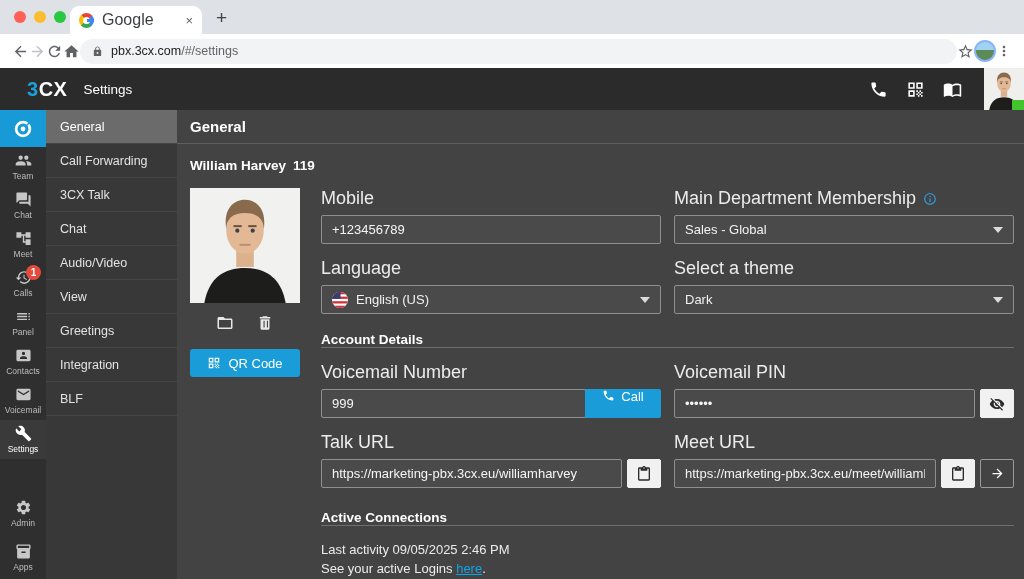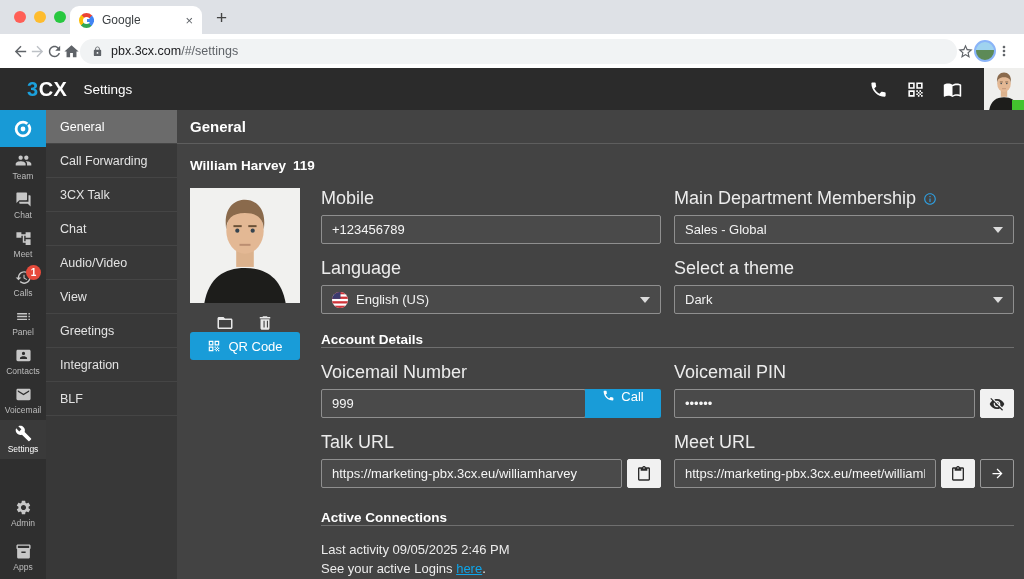--- a/index.html
+++ b/index.html
@@ -10,21 +10,21 @@
   .tabstrip { height:34px; background:#dee1e6; display:flex; align-items:flex-end; position:relative; }
   .traffic { position:absolute; left:14px; top:11px; display:flex; gap:8px; }
   .light { width:12px; height:12px; border-radius:50%; }
   .light.red{background:#ff5f57}.light.yellow{background:#febc2e}.light.green{background:#28c840}
   .tab { margin-left:70px; width:132px; height:28px; background:#fff; border-radius:9px 9px 0 0;
     display:flex; align-items:center; gap:8px; padding:0 9px; }
   .gfav { width:15px; height:15px; border-radius:50%; position:relative; flex:0 0 auto;
     background:conic-gradient(from -40deg,#ea4335 0 25%,#4285f4 25% 50%,#34a853 50% 75%,#fbbc05 75% 100%); }
   .gfav::before { content:''; position:absolute; inset:4px; background:#fff; border-radius:50%; }
   .gfav::after { content:''; position:absolute; right:0; top:6px; width:7px; height:3px; background:#4285f4; }
-  .tab-title { font-size:12px; color:#3c4043; flex:1; white-space:nowrap; overflow:hidden; }
+  .tab-title { font-size:16px; color:#3c4043; flex:1; white-space:nowrap; overflow:hidden; }
   .tab-close { color:#5f6368; font-size:13px; cursor:default; }
   .newtab { color:#444; font-size:19px; margin:0 0 4px 14px; line-height:24px; }
 
   .toolbar { height:34px; background:#fff; display:flex; align-items:center; padding:0 12px; }
   .nav-ic { width:17px; height:17px; color:#5f6368; flex:0 0 auto; }
   .nav-ic.disabled { color:#bdc1c6; }
   .nav-ic svg { width:100%; height:100%; display:block; }
   .addr { flex:1; height:25px; background:#f1f3f4; border-radius:13px; display:flex; align-items:center;
     gap:8px; padding:0 12px; }
   .lock { width:11px; height:11px; color:#5f6368; }
@@ -81,21 +81,21 @@
   .content { padding:8px 10px 0 13px; flex:1; overflow:hidden; }
   .username-row { margin:6px 0 15px; color:#fff; font-weight:bold; font-size:13.5px; }
   .username-row .ext { margin-left:7px; }
 
   .columns { display:flex; }
   .profile-col { width:110px; flex:0 0 auto; margin-right:21px; }
   .photo-large { width:110px; height:115px; display:block; }
   .photo-actions { display:flex; justify-content:center; gap:22px; margin-top:11px; color:#e8e8e8; }
   .photo-actions .aicon { width:18px; height:18px; }
   .photo-actions svg{width:100%;height:100%;display:block}
-  .qr-btn { width:110px; height:28px; background:#199cd8; border:none; border-radius:3px;
+  .qr-btn { margin-top:17px; width:110px; height:28px; background:#199cd8; border:none; border-radius:3px;
     color:#fff; font-size:13px; display:flex; align-items:center; justify-content:center; gap:7px;
     font-family:inherit; }
   .qr-btn svg { width:14px; height:14px; }
 
   .form { flex:1; display:grid; grid-template-columns:1fr 1fr; column-gap:13px; align-content:start; min-width:0; }
   .field { margin-bottom:14px; min-width:0; }
   .flabel { color:#ececec; font-size:18px; margin-bottom:6px; display:flex; align-items:center; gap:7px; }
   .info-ic { width:14px; height:14px; color:#2f9fe0; }
   .info-ic svg{width:100%;height:100%;display:block}
   .tinput { width:100%; height:29px; background:#4a4a4a; border:1px solid #8f8f8f; border-radius:2px;

